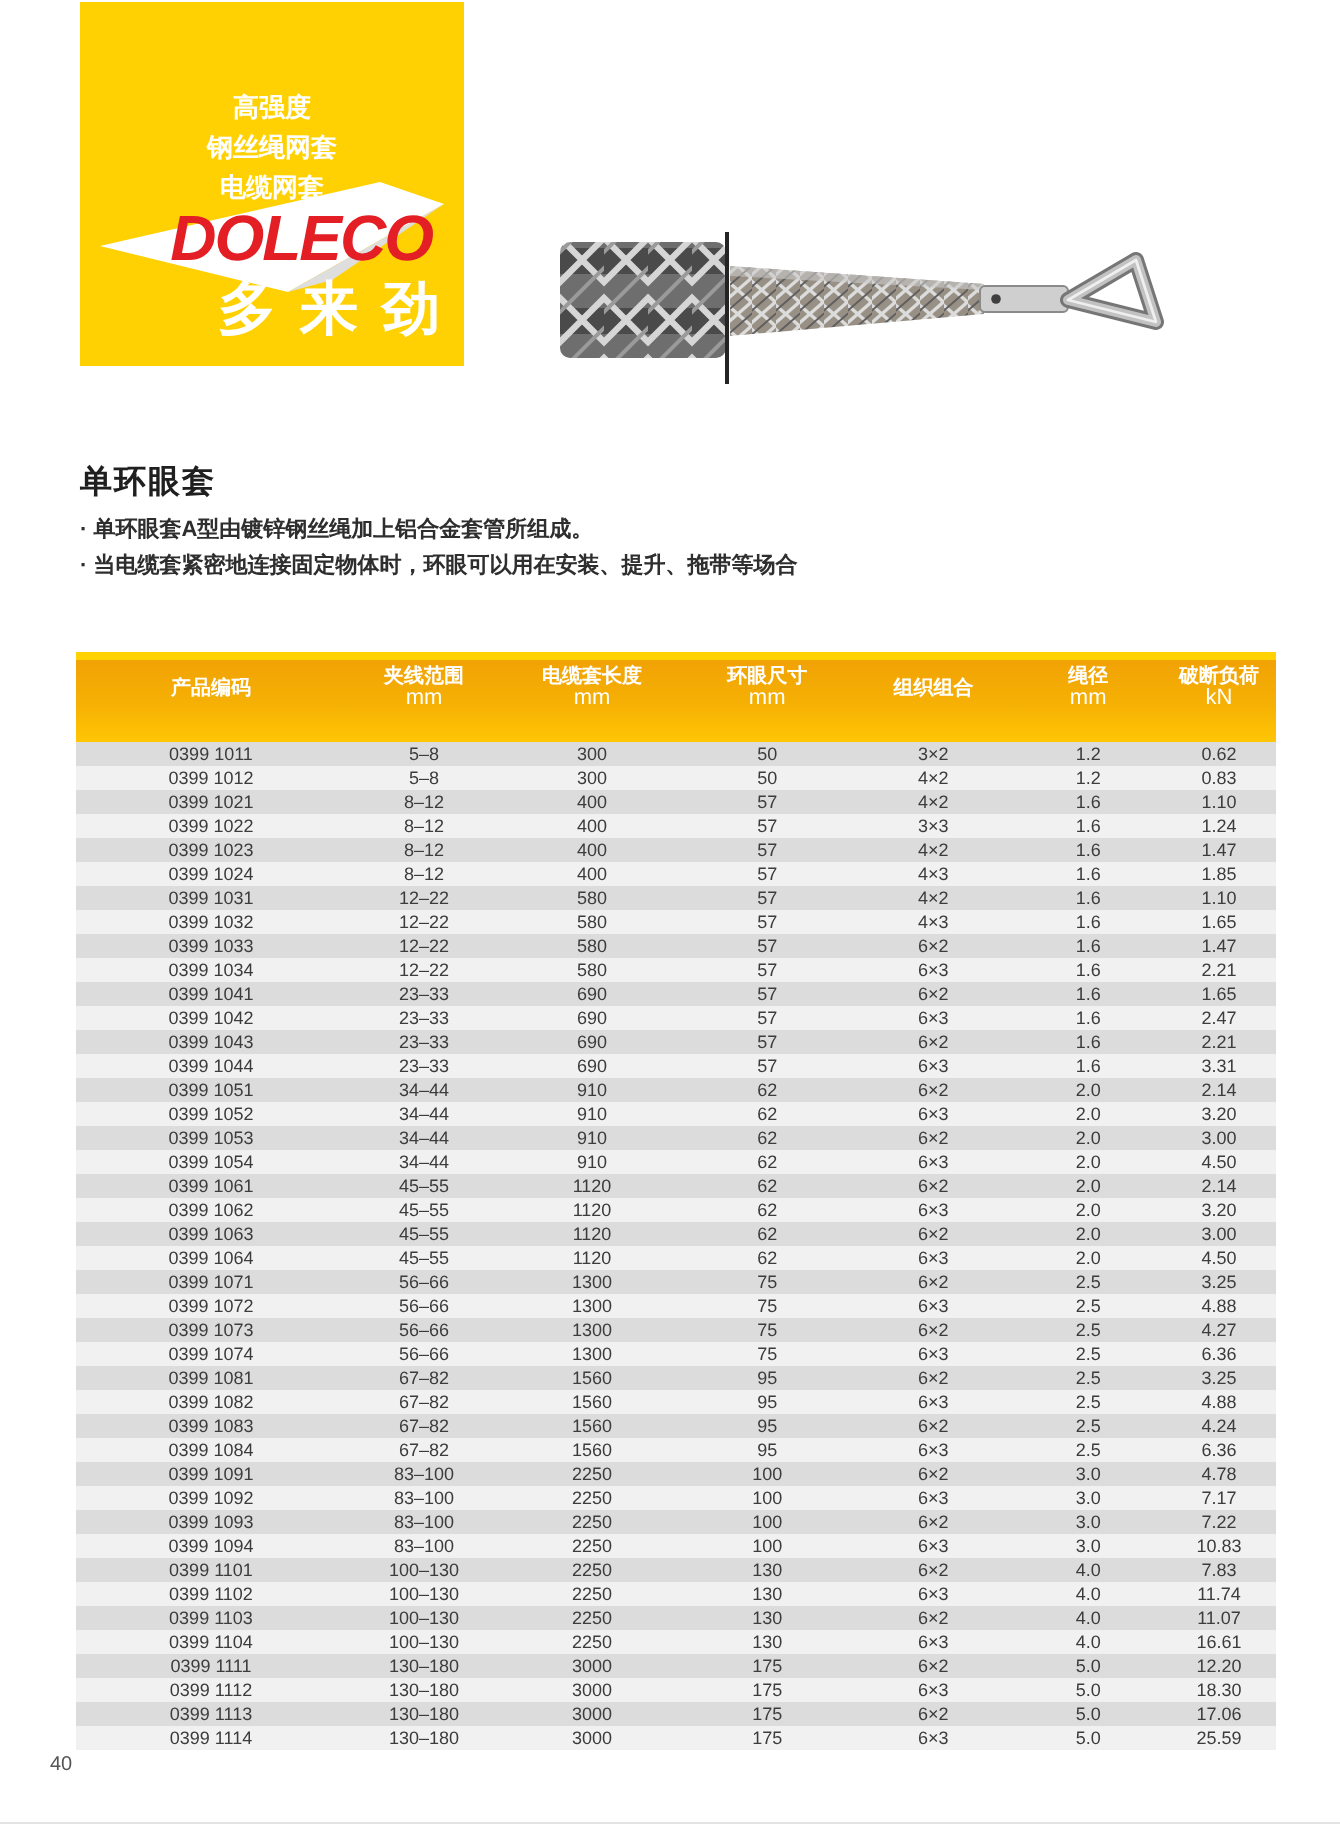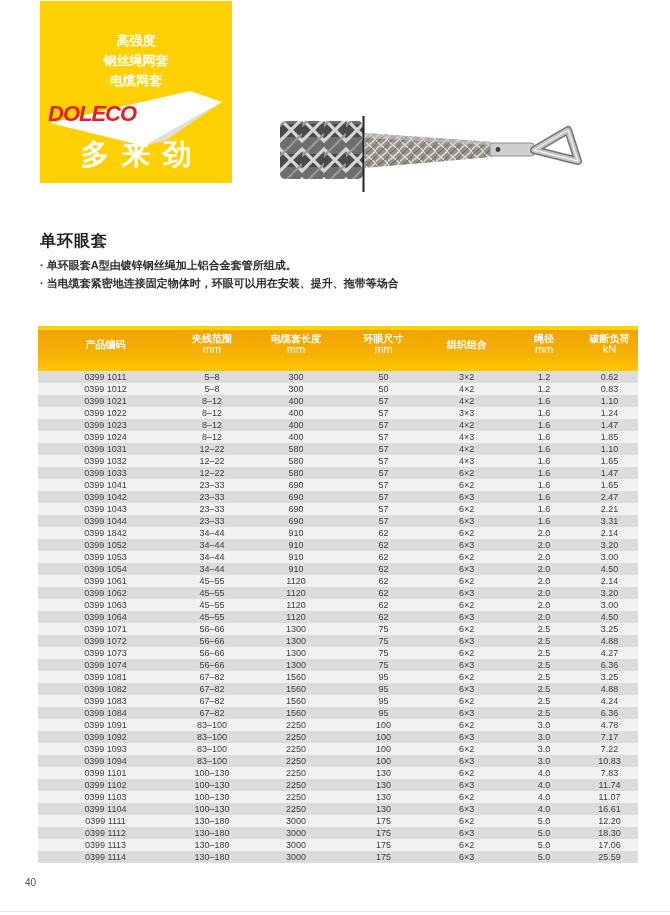--- a/index.html
+++ b/index.html
@@ -14,37 +14,37 @@
     overflow:hidden;
   }
 
   
   .brand-box{
     position:absolute;left:40px;top:1px;
     width:192px;height:182px;
     background:#FFD103;
   }
   .brand-lines{
-    position:absolute;top:30px;left:0;width:100%;
+    position:absolute;top:43px;left:0;width:100%;
     text-align:center;color:#ffffff;
     font-size:13px;line-height:20px;font-weight:600;
   }
   .logo-wrap{
     position:absolute;left:8px;top:88px;width:176px;height:58px;
   }
   .logo-wrap svg{position:absolute;left:0;top:0;}
   .logo-text{
     position:absolute;left:0;top:12px;width:168px;
-    text-align:left;
-    color:#E31E24;font-size:22px;font-weight:800;
+    text-align:right;
+    color:#E31E24;font-size:32px;font-weight:800;
     letter-spacing:-1px;font-style:italic;
   }
   .logo-cn{
     position:absolute;bottom:8px;left:0;width:100%;
-    text-align:center;text-indent:12px;
+    text-align:right;text-indent:12px;
     color:#ffffff;font-size:29px;font-weight:600;
     letter-spacing:12px;
   }
 
   
   .photo{
     position:absolute;left:280px;top:115px;width:310px;height:80px;
   }
 
   
@@ -265,20 +265,29 @@
         <tr>
           <td>0399 1033</td>
           <td>12–22</td>
           <td>580</td>
           <td>57</td>
           <td>6×2</td>
           <td>1.6</td>
           <td>1.47</td>
         </tr>
         <tr>
+          <td>0399 1034</td>
+          <td>12–22</td>
+          <td>580</td>
+          <td>57</td>
+          <td>6×3</td>
+          <td>1.6</td>
+          <td>2.21</td>
+        </tr>
+        <tr>
           <td>0399 1041</td>
           <td>23–33</td>
           <td>690</td>
           <td>57</td>
           <td>6×2</td>
           <td>1.6</td>
           <td>1.65</td>
         </tr>
         <tr>
           <td>0399 1042</td>
@@ -301,21 +310,21 @@
         <tr>
           <td>0399 1044</td>
           <td>23–33</td>
           <td>690</td>
           <td>57</td>
           <td>6×3</td>
           <td>1.6</td>
           <td>3.31</td>
         </tr>
         <tr>
-          <td>0399 1842</td>
+          <td>0399 1051</td>
           <td>34–44</td>
           <td>910</td>
           <td>62</td>
           <td>6×2</td>
           <td>2.0</td>
           <td>2.14</td>
         </tr>
         <tr>
           <td>0399 1052</td>
           <td>34–44</td>

